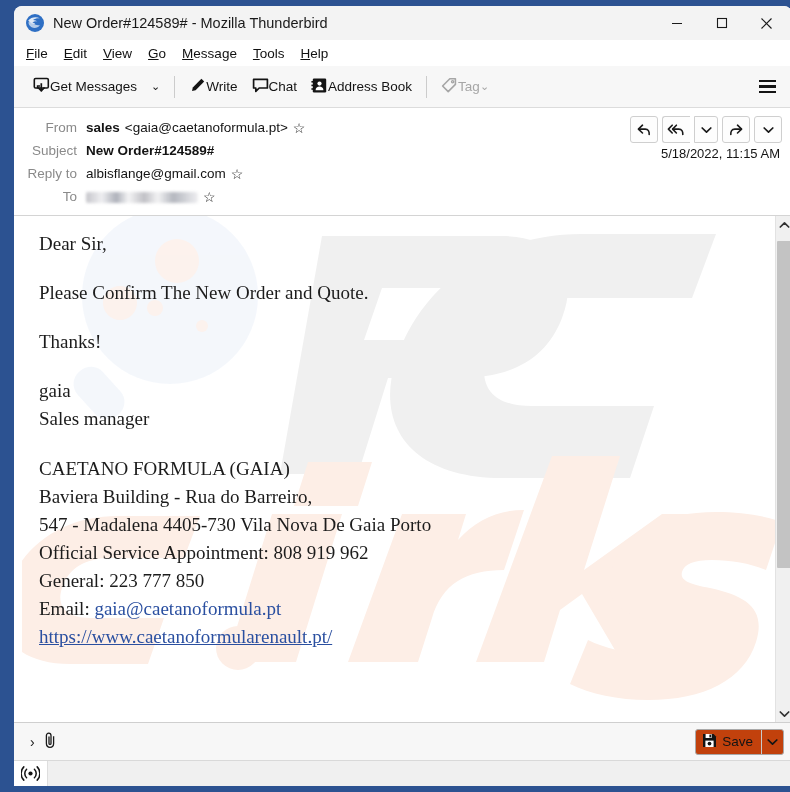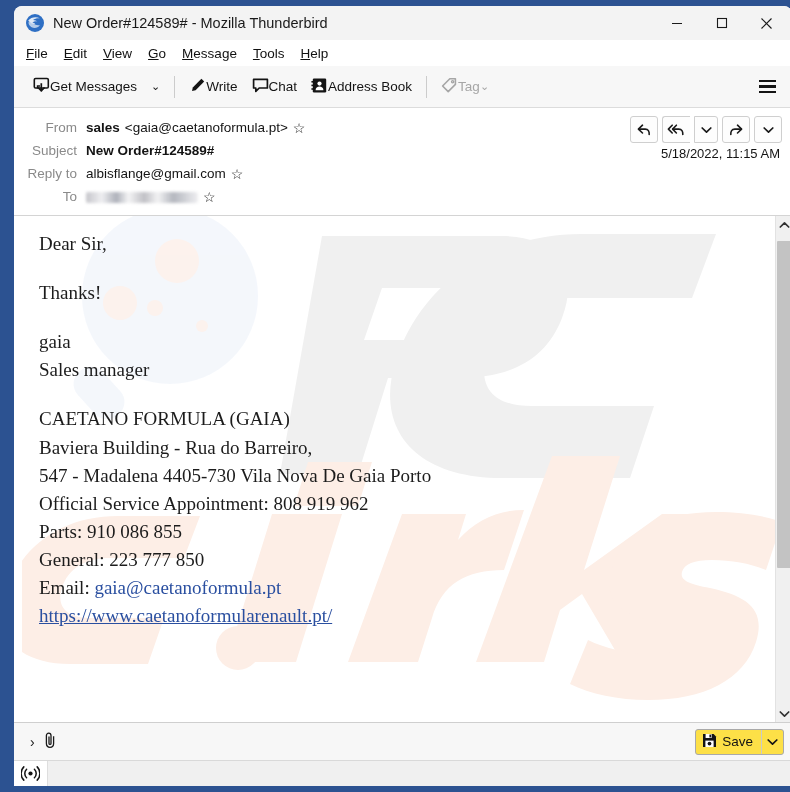--- a/index.html
+++ b/index.html
@@ -253,21 +253,21 @@
   }
   .at-expand { font-size: 14px; color: #1a1a1a; padding: 2px 6px; }
   .at-clip { font-size: 15px; color: #1a1a1a; margin: 0 6px 0 2px; transform: rotate(0deg); }
   .at-label { font-size: 13.5px; color: #141414; white-space: nowrap; }
   .at-spacer { flex: 1 1 auto; }
   .savebtn {
     display: flex; align-items: flex-start;
     height: 26px;
     border: 1px solid #a9a9a9;
     border-radius: 3px;
-    background: #fde047;
+    background: #c2410c;
     overflow: hidden;
   }
   .savebtn .sv-main {
     display: flex; align-items: center; gap: 5px;
     padding: 0 8px 0 6px;
     font-size: 13.5px; color: #141414;
     height: 100%;
   }
   .savebtn .sv-arrow {
     border-left: 1px solid #c9c9c9;
@@ -492,30 +492,30 @@
             <path d="M380 298 h64 l-8 26 c18-20 40-30 66-30 l-20 60 c-38 0-62 14-72 48 l-14 44 h-70z"></path>
             <path d="M530 240 h68 l-36 114 78-56 h86 l-96 64 52 84 h-82 l-40-68 -22 16 -16 52 h-68z"></path>
             <path d="M760 306 c-16-6-40-10-66-10 -54 0-92 20-104 56 -10 32 8 46 44 54 22 6 30 10 28 18 -2 10-14 14-32 14 -24 0-48-6-64-14 l-18 44 c20 10 48 16 78 16 56 0 96-20 108-58 10-32-8-46-46-54 -22-4-30-8-28-16 2-8 12-12 30-12 20 0 40 4 54 10z"></path>
             <circle cx="216" cy="432" r="22"></circle>
           </g>
         </svg>
       </div>
 
       <div class="mailtext">
         <p>Dear Sir,</p>
+        <p>Please Confirm The New Order and Quote.</p>
         <p>Thanks!</p>
         <div class="sig">
           <div>gaia</div>
           <div>Sales manager</div>
           <div style="height:21px"></div>
           <div>CAETANO FORMULA (GAIA)</div>
           <div>Baviera Building - Rua do Barreiro,</div>
           <div>547 - Madalena 4405-730 Vila Nova De Gaia Porto</div>
           <div>Official Service Appointment: 808 919 962</div>
-          <div>Parts: 910 086 855</div>
           <div>General: 223 777 850</div>
           <div>
             <span>Email:</span>
             <a class="mail" href="#">gaia@caetanoformula.pt</a>
           </div>
           <div>
             <a class="url" href="#">https://www.caetanoformularenault.pt/</a>
           </div>
         </div>
       </div>

